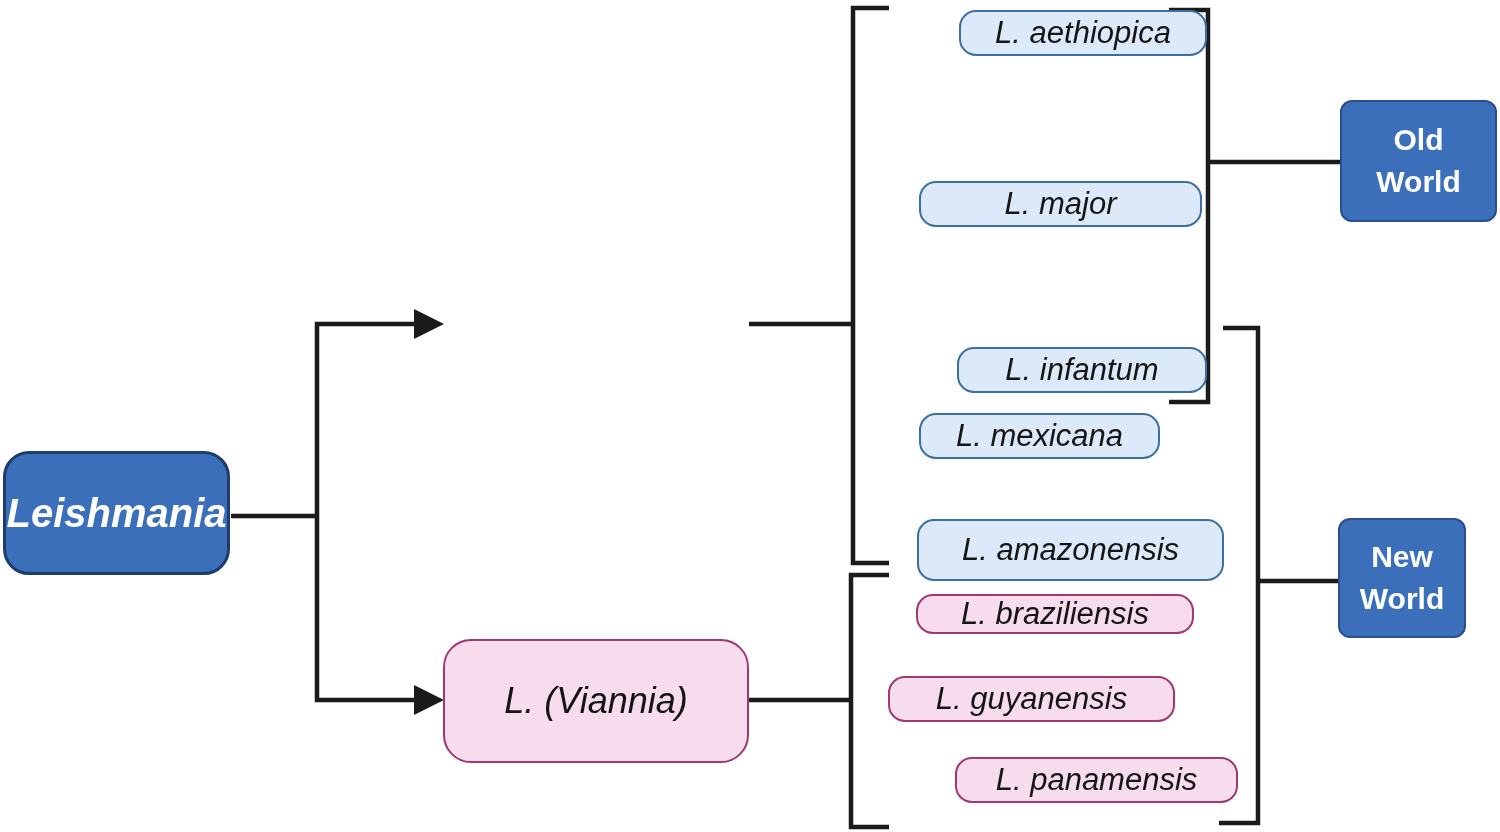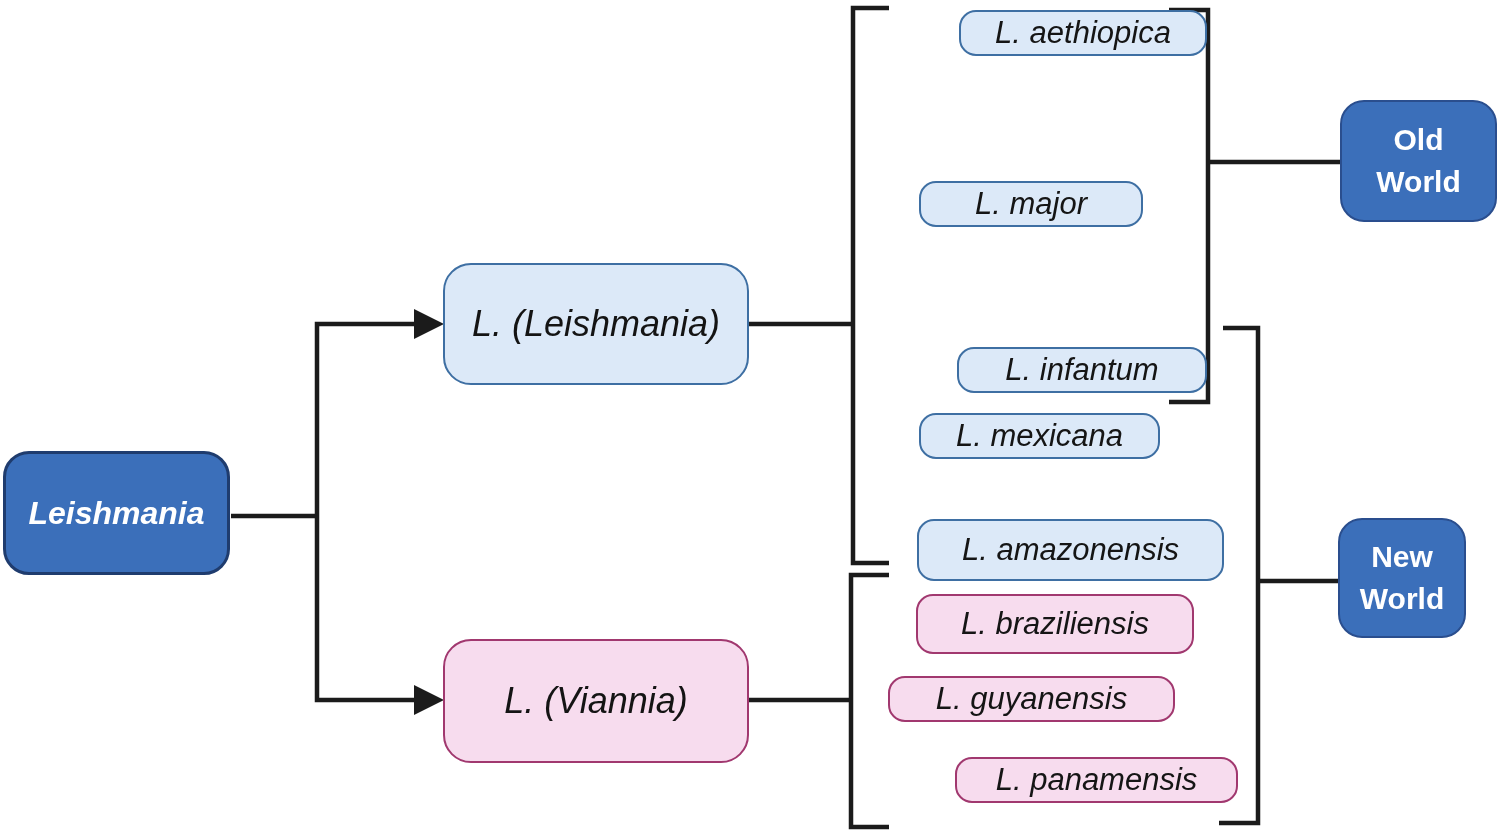--- a/index.html
+++ b/index.html
@@ -8,34 +8,34 @@
     font-family:"Liberation Sans", sans-serif; overflow:hidden;
   }
   svg.lines { position:absolute; left:0; top:0; }
   .box {
     position:absolute; box-sizing:border-box;
     display:flex; align-items:center; justify-content:center;
     text-align:center;
   }
   .root-box {
     background:#3b6fba; border:3px solid #1f3c6e; border-radius:26px;
-    color:#ffffff; font-size:32px; font-weight:700; font-style:italic;
+    color:#ffffff; font-size:40px; font-weight:700; font-style:italic;
   }
   .subgenus-box {
     font-size:36px; font-style:italic; color:#141414; border-radius:28px;
   }
   .blue-fill { background:#dce9f8; border:2.5px solid #3e6fa3; }
   .pink-fill { background:#f7dcee; border:2.5px solid #a1386f; }
   .pill {
     position:absolute; box-sizing:border-box;
     display:flex; align-items:center; justify-content:center;
     font-size:31px; font-style:italic; color:#151515; border-radius:17px;
   }
   .region-box {
-    background:#3b6fba; border:2.5px solid #2a4e8e; border-radius:24px;
+    background:#3b6fba; border:2.5px solid #2a4e8e; border-radius:12px;
     color:#ffffff; font-size:30px; font-weight:700; line-height:1.4;
     white-space:pre-line;
   }
 </style>
 </head>
 <body>
 
 <div class="canvas">
 
   <svg class="lines" width="1500" height="832" viewBox="0 0 1500 832" fill="none" stroke="#1b1b1b" stroke-width="4.5">
@@ -52,30 +52,29 @@
     <path d="M 889 575 H 851 V 827 H 889"></path>
 
     <path d="M 1169 10 H 1208 V 402 H 1169"></path>
     <path d="M 1208 162 H 1341"></path>
     <path d="M 1223 328 H 1258 V 823 H 1219"></path>
     <path d="M 1258 581 H 1340"></path>
   </svg>
 
   <div class="box root-box" style="left:3px; top:451px; width:227px; height:124px;">Leishmania</div>
 
-  <div class="box subgenus-box blue-fill" style="left:443px; top:263px; width:306px; height:122px;">L. (Leishmania)</div>
   <div class="box subgenus-box pink-fill" style="left:443px; top:639px; width:306px; height:124px;">L. (Viannia)</div>
 
   <div class="pill blue-fill" style="left:917px; top:10px;  width:248px; height:46px;margin-left:42px;">L. aethiopica</div>
-  <div class="pill blue-fill" style="left:919px; top:181px; width:224px; height:46px;">L. major</div>
+  <div class="pill blue-fill" style="left:919px; top:181px; width:283px; height:46px;">L. major</div>
   <div class="pill blue-fill" style="left:957px; top:347px; width:250px; height:46px;font-style:italic;">L. infantum</div>
   <div class="pill blue-fill" style="left:919px; top:413px; width:241px; height:46px;">L. mexicana</div>
   <div class="pill blue-fill" style="left:917px; top:519px; width:307px; height:62px;">L. amazonensis</div>
 
-  <div class="pill pink-fill" style="left:916px; top:594px; width:278px; height:60px;font-style:italic;">L. braziliensis</div>
+  <div class="pill pink-fill" style="left:916px; top:594px; width:278px; height:40px;font-style:italic;">L. braziliensis</div>
   <div class="pill pink-fill" style="left:888px; top:676px; width:287px; height:46px;">L. guyanensis</div>
   <div class="pill pink-fill" style="left:915px; top:757px; width:283px; height:46px;margin-left:40px;">L. panamensis</div>
 
   <div class="box region-box" style="left:1340px; top:100px; width:157px; height:122px;">Old
 World</div>
   <div class="box region-box" style="left:1338px; top:518px; width:128px; height:120px;">New
 World</div>
 
 </div>
 

